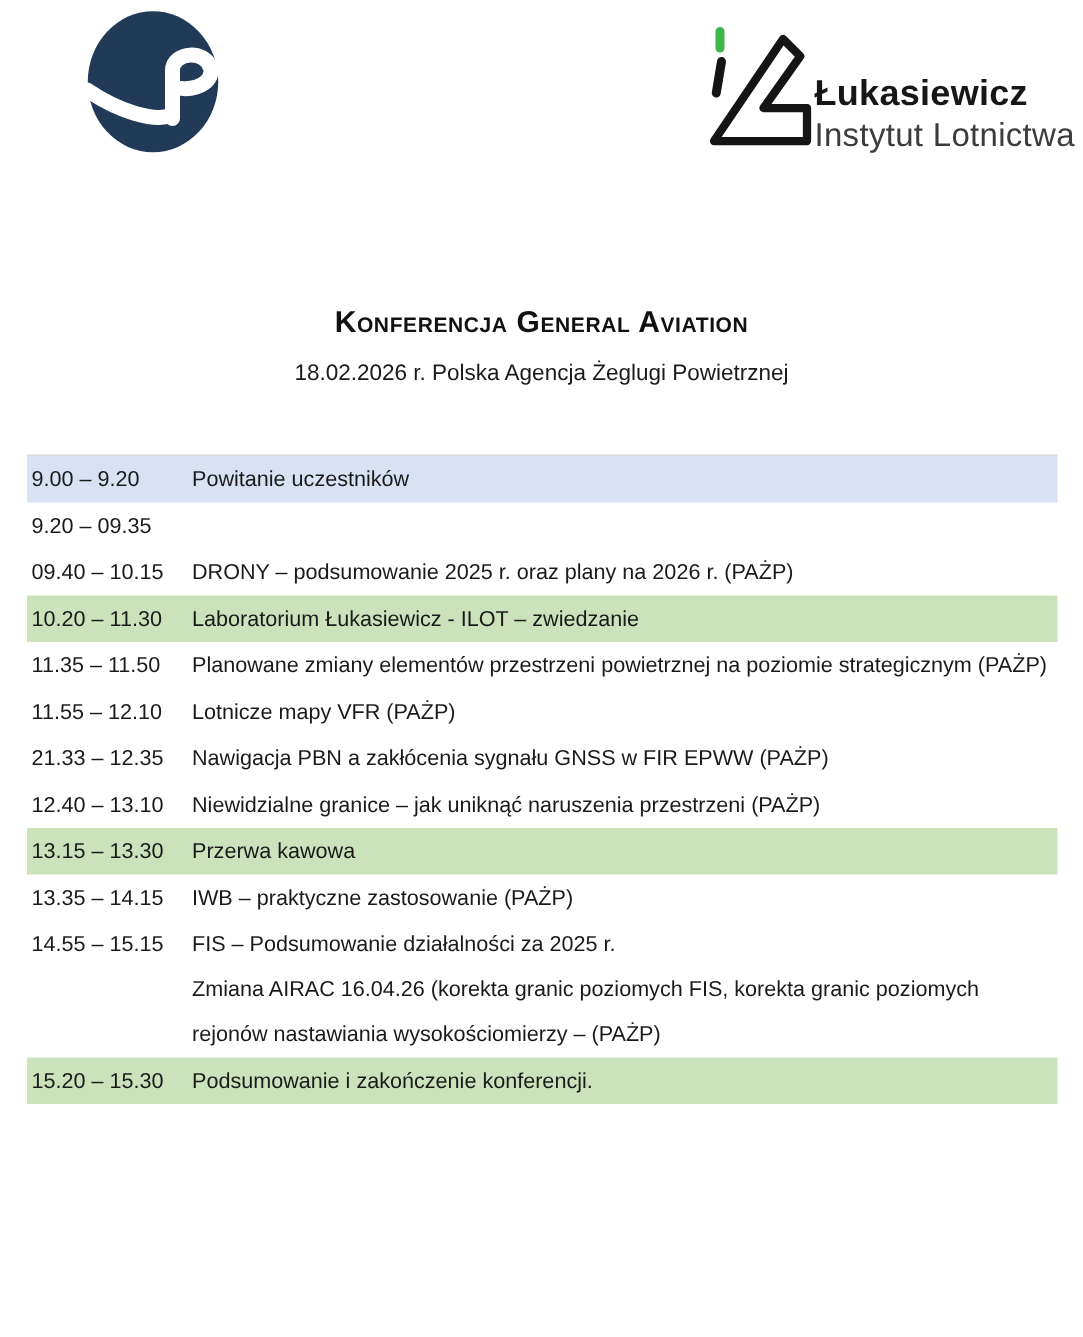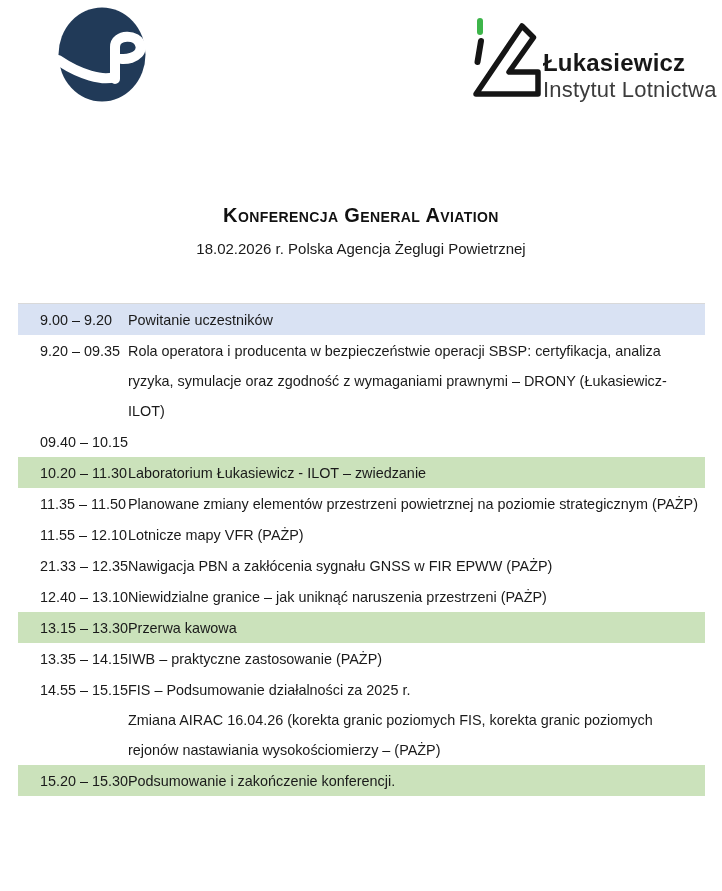--- a/index.html
+++ b/index.html
@@ -38,21 +38,21 @@
 
   
   .agenda-table {
     position:absolute; left:18px; top:303px; width:687px;
     border-top:1px solid #d9d9d9;
   }
   .agenda-row { display:flex; padding:0.5px 0; }
   .agenda-row.hl-blue  { background:var(--highlight-blue); }
   .agenda-row.hl-green { background:var(--highlight-green); }
   .time-cell {
-    width:110px; flex-shrink:0; padding-left:22px;
+    width:110px; flex-shrink:0; padding-left:3px;
     font-size:14.4px; line-height:30px; white-space:nowrap;
   }
   .desc-cell {
     flex:1; padding-right:2px;
     font-size:14.4px; line-height:30px;
     white-space:pre-line;
   }
 </style>
 </head>
 <body>
@@ -79,24 +79,24 @@
 <div class="center-line doc-agenda-label">Agenda</div>
 
 <div class="agenda-table">
 
 <div class="agenda-row hl-blue">
       <div class="time-cell">9.00 – 9.20</div>
       <div class="desc-cell">Powitanie uczestników</div>
     </div>
     <div class="agenda-row">
       <div class="time-cell">9.20 – 09.35</div>
-      <div class="desc-cell">Rola operatora i producenta w bezpieczeństwie operacji SBSP: certyfikacja, analiza ryzyka, symulacje oraz zgodność z wymaganiami prawnymi – DRONY (Łukasiewicz-ILOT)</div>
     </div>
     <div class="agenda-row">
       <div class="time-cell">09.40 – 10.15</div>
+      <div class="desc-cell">DRONY – podsumowanie 2025 r. oraz plany na 2026 r. (PAŻP)</div>
     </div>
     <div class="agenda-row hl-green">
       <div class="time-cell">10.20 – 11.30</div>
       <div class="desc-cell">Laboratorium Łukasiewicz - ILOT – zwiedzanie</div>
     </div>
     <div class="agenda-row">
       <div class="time-cell">11.35 – 11.50</div>
       <div class="desc-cell">Planowane zmiany elementów przestrzeni powietrznej na poziomie strategicznym (PAŻP)</div>
     </div>
     <div class="agenda-row">

